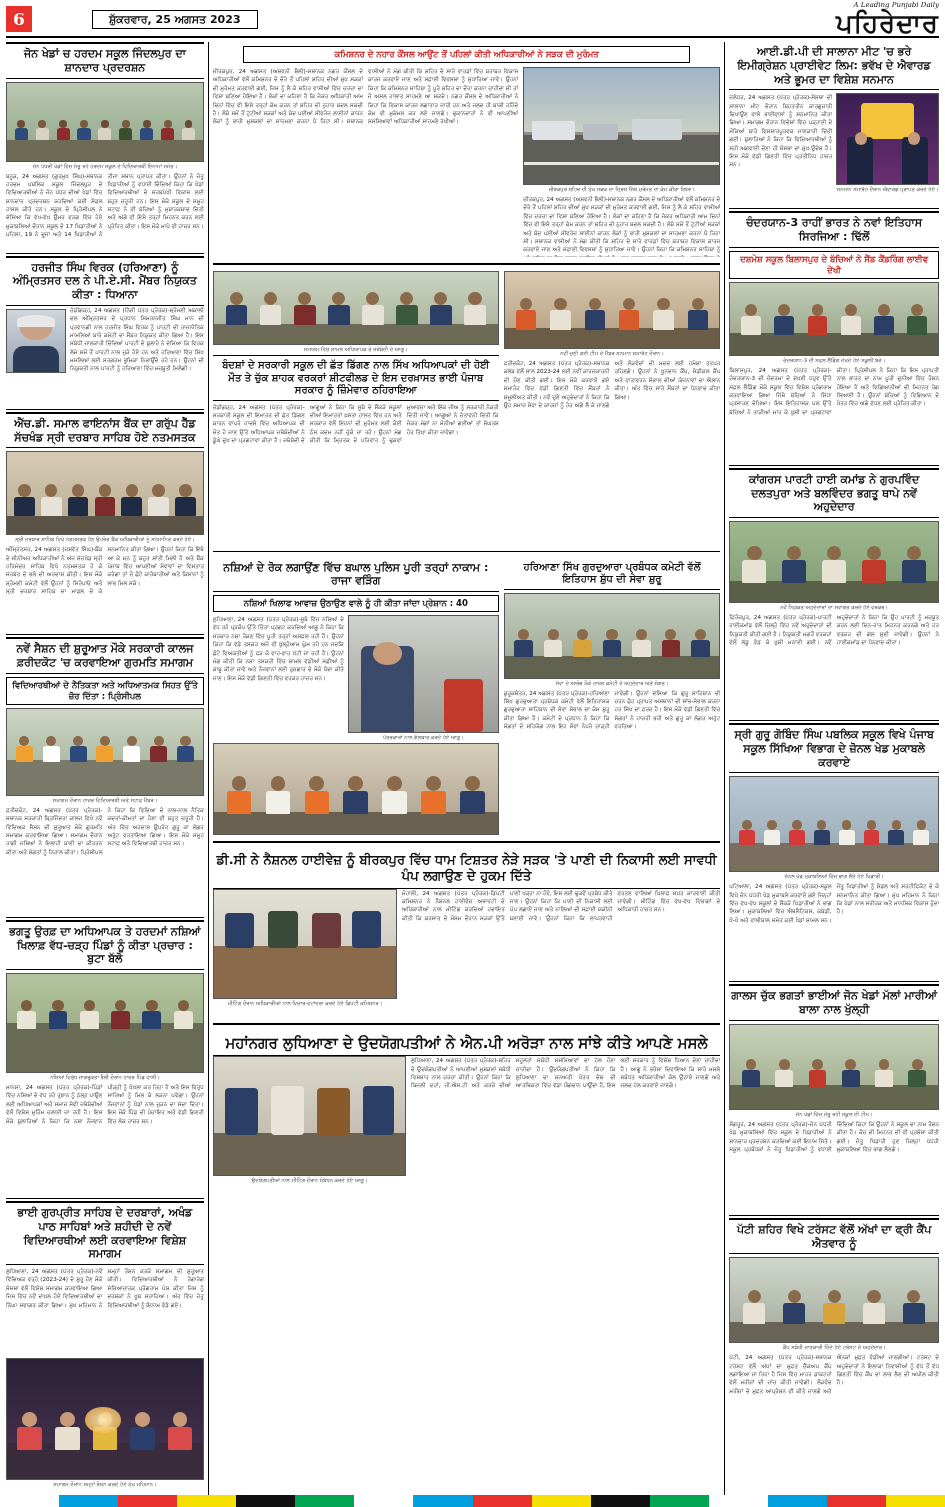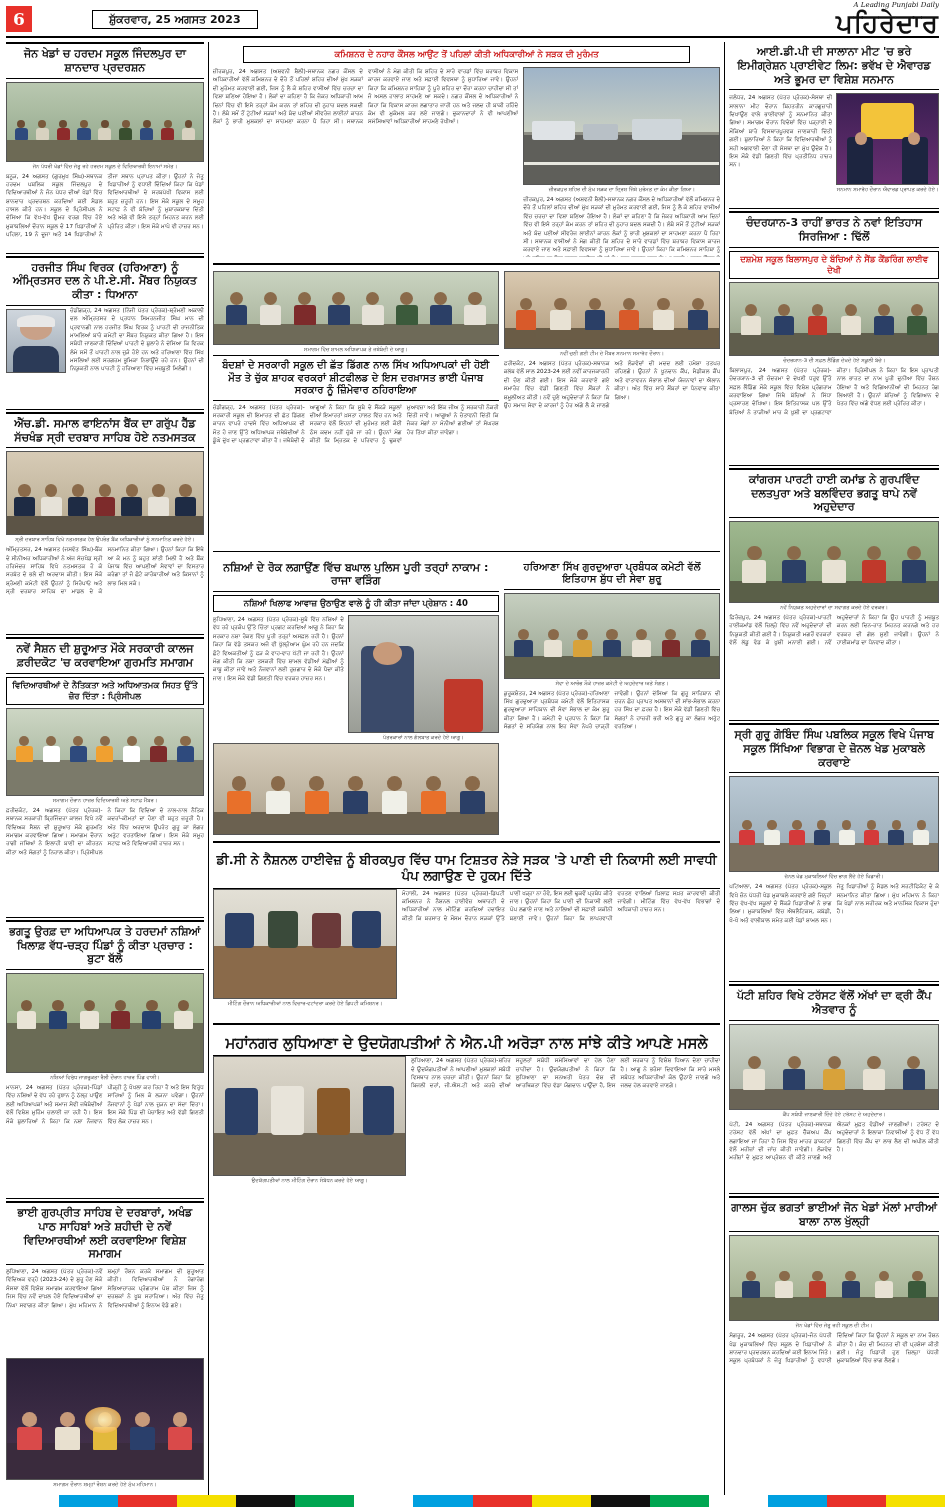--- a/index.html
+++ b/index.html
@@ -693,20 +693,56 @@
                 <div class="head" style="background:#8a6a4a"></div>
                 <div class="body" style="background:#f0f0e8"></div>
               </div>
           </div>
         </div>
         <div class="cap">ਜ਼ੋਨਲ ਖੇਡ ਮੁਕਾਬਲਿਆਂ ਵਿੱਚ ਭਾਗ ਲੈਂਦੇ ਹੋਏ ਖਿਡਾਰੀ।</div>
         <div class="body-text cols2" style="height:96px">ਪਟਿਆਲਾ, 24 ਅਗਸਤ (ਪੱਤਰ ਪ੍ਰੇਰਕ)-ਸਕੂਲ ਵਿਖੇ ਜ਼ੋਨ ਪੱਧਰੀ ਖੇਡ ਮੁਕਾਬਲੇ ਕਰਵਾਏ ਗਏ ਜਿਨ੍ਹਾਂ ਵਿੱਚ ਵੱਖ-ਵੱਖ ਸਕੂਲਾਂ ਦੇ ਸੈਂਕੜੇ ਖਿਡਾਰੀਆਂ ਨੇ ਭਾਗ ਲਿਆ। ਮੁਕਾਬਲਿਆਂ ਵਿੱਚ ਐਥਲੈਟਿਕਸ, ਕਬੱਡੀ, ਖੋ-ਖੋ ਅਤੇ ਵਾਲੀਬਾਲ ਸਮੇਤ ਕਈ ਖੇਡਾਂ ਸ਼ਾਮਲ ਸਨ। ਜੇਤੂ ਖਿਡਾਰੀਆਂ ਨੂੰ ਮੈਡਲ ਅਤੇ ਸਰਟੀਫਿਕੇਟ ਦੇ ਕੇ ਸਨਮਾਨਿਤ ਕੀਤਾ ਗਿਆ। ਮੁੱਖ ਮਹਿਮਾਨ ਨੇ ਕਿਹਾ ਕਿ ਖੇਡਾਂ ਨਾਲ ਸਰੀਰਕ ਅਤੇ ਮਾਨਸਿਕ ਵਿਕਾਸ ਹੁੰਦਾ ਹੈ।</div>
       </div>
 
       <div class="blockwrap">
+        <div class="headline">ਗਾਲਸ ਚੁੱਕ ਭਗਤਾਂ ਭਾਈਆਂ ਜੋਨ ਖੇਡਾਂ ਮੱਲਾਂ ਮਾਰੀਆਂ ਬਾਲਾ ਨਾਲ ਖੁੱਲ੍ਹੀ</div>
+        <div class="photo" style="height:86px;margin-top:3px">
+          <div class="sky" style="background:linear-gradient(#c7d2b8,#9aa788)"></div>
+          <div class="ground" style="height:28%;background:#64664f"></div>
+          <div class="row" style="bottom:26%;">
+            <div class="fig" style="width:9%">
+                <div class="head" style="background:#8a6a4a"></div>
+                <div class="body" style="background:#2b3f66"></div>
+              </div>
+            <div class="fig" style="width:9%">
+                <div class="head" style="background:#8a6a4a"></div>
+                <div class="body" style="background:#e8e2d4"></div>
+              </div>
+            <div class="fig" style="width:9%">
+                <div class="head" style="background:#8a6a4a"></div>
+                <div class="body" style="background:#c0392b"></div>
+              </div>
+            <div class="fig" style="width:9%">
+                <div class="head" style="background:#8a6a4a"></div>
+                <div class="body" style="background:#2b3f66"></div>
+              </div>
+            <div class="fig" style="width:9%">
+                <div class="head" style="background:#8a6a4a"></div>
+                <div class="body" style="background:#e8e2d4"></div>
+              </div>
+            <div class="fig" style="width:9%">
+                <div class="head" style="background:#8a6a4a"></div>
+                <div class="body" style="background:#3b5a3b"></div>
+              </div>
+          </div>
+        </div>
+        <div class="cap">ਜੋਨ ਖੇਡਾਂ ਵਿੱਚ ਜੇਤੂ ਰਹੀ ਸਕੂਲ ਦੀ ਟੀਮ।</div>
+        <div class="body-text cols2" style="height:92px">ਸੰਗਰੂਰ, 24 ਅਗਸਤ (ਪੱਤਰ ਪ੍ਰੇਰਕ)-ਜੋਨ ਪੱਧਰੀ ਖੇਡ ਮੁਕਾਬਲਿਆਂ ਵਿੱਚ ਸਕੂਲ ਦੇ ਖਿਡਾਰੀਆਂ ਨੇ ਸ਼ਾਨਦਾਰ ਪ੍ਰਦਰਸ਼ਨ ਕਰਦਿਆਂ ਕਈ ਇਨਾਮ ਜਿੱਤੇ। ਸਕੂਲ ਪ੍ਰਬੰਧਕਾਂ ਨੇ ਜੇਤੂ ਖਿਡਾਰੀਆਂ ਨੂੰ ਵਧਾਈ ਦਿੰਦਿਆਂ ਕਿਹਾ ਕਿ ਉਹਨਾਂ ਨੇ ਸਕੂਲ ਦਾ ਨਾਮ ਰੌਸ਼ਨ ਕੀਤਾ ਹੈ। ਕੋਚ ਦੀ ਮਿਹਨਤ ਦੀ ਵੀ ਪ੍ਰਸ਼ੰਸਾ ਕੀਤੀ ਗਈ। ਜੇਤੂ ਖਿਡਾਰੀ ਹੁਣ ਜ਼ਿਲ੍ਹਾ ਪੱਧਰੀ ਮੁਕਾਬਲਿਆਂ ਵਿੱਚ ਭਾਗ ਲੈਣਗੇ।</div>
+      </div>
+
+      <div class="blockwrap">
         <div class="headline">ਪੱਟੀ ਸ਼ਹਿਰ ਵਿਖੇ ਟਰੱਸਟ ਵੱਲੋਂ ਅੱਖਾਂ ਦਾ ਫ੍ਰੀ ਕੈਂਪ ਐਤਵਾਰ ਨੂੰ</div>
         <div class="photo" style="height:86px;margin-top:3px">
           <div class="sky" style="background:linear-gradient(#cfd6cb,#a3aa9c)"></div>
           <div class="ground" style="height:24%;background:#6a6456"></div>
           <div class="row" style="bottom:22%;">
             <div class="fig" style="width:11%">
                 <div class="head" style="background:#8a6a4a"></div>
                 <div class="body" style="background:#e8e2d4"></div>
               </div>
             <div class="fig" style="width:11%">
@@ -722,56 +758,20 @@
                 <div class="body" style="background:#e8e2d4"></div>
               </div>
             <div class="fig" style="width:11%">
                 <div class="head" style="background:#8a6a4a"></div>
                 <div class="body" style="background:#2b3f66"></div>
               </div>
           </div>
         </div>
         <div class="cap">ਕੈਂਪ ਸਬੰਧੀ ਜਾਣਕਾਰੀ ਦਿੰਦੇ ਹੋਏ ਟਰੱਸਟ ਦੇ ਅਹੁਦੇਦਾਰ।</div>
         <div class="body-text cols2" style="height:70px">ਪੱਟੀ, 24 ਅਗਸਤ (ਪੱਤਰ ਪ੍ਰੇਰਕ)-ਸਥਾਨਕ ਟਰੱਸਟ ਵੱਲੋਂ ਅੱਖਾਂ ਦਾ ਮੁਫ਼ਤ ਚੈੱਕਅਪ ਕੈਂਪ ਲਗਾਇਆ ਜਾ ਰਿਹਾ ਹੈ ਜਿਸ ਵਿੱਚ ਮਾਹਰ ਡਾਕਟਰਾਂ ਵੱਲੋਂ ਮਰੀਜ਼ਾਂ ਦੀ ਜਾਂਚ ਕੀਤੀ ਜਾਵੇਗੀ। ਲੋੜਵੰਦ ਮਰੀਜ਼ਾਂ ਦੇ ਮੁਫ਼ਤ ਆਪ੍ਰੇਸ਼ਨ ਵੀ ਕੀਤੇ ਜਾਣਗੇ ਅਤੇ ਐਨਕਾਂ ਮੁਫ਼ਤ ਵੰਡੀਆਂ ਜਾਣਗੀਆਂ। ਟਰੱਸਟ ਦੇ ਅਹੁਦੇਦਾਰਾਂ ਨੇ ਇਲਾਕਾ ਨਿਵਾਸੀਆਂ ਨੂੰ ਵੱਧ ਤੋਂ ਵੱਧ ਗਿਣਤੀ ਵਿੱਚ ਕੈਂਪ ਦਾ ਲਾਭ ਲੈਣ ਦੀ ਅਪੀਲ ਕੀਤੀ ਹੈ।</div>
-      </div>
-
-      <div class="blockwrap">
-        <div class="headline">ਗਾਲਸ ਚੁੱਕ ਭਗਤਾਂ ਭਾਈਆਂ ਜੋਨ ਖੇਡਾਂ ਮੱਲਾਂ ਮਾਰੀਆਂ ਬਾਲਾ ਨਾਲ ਖੁੱਲ੍ਹੀ</div>
-        <div class="photo" style="height:86px;margin-top:3px">
-          <div class="sky" style="background:linear-gradient(#c7d2b8,#9aa788)"></div>
-          <div class="ground" style="height:28%;background:#64664f"></div>
-          <div class="row" style="bottom:26%;">
-            <div class="fig" style="width:9%">
-                <div class="head" style="background:#8a6a4a"></div>
-                <div class="body" style="background:#2b3f66"></div>
-              </div>
-            <div class="fig" style="width:9%">
-                <div class="head" style="background:#8a6a4a"></div>
-                <div class="body" style="background:#e8e2d4"></div>
-              </div>
-            <div class="fig" style="width:9%">
-                <div class="head" style="background:#8a6a4a"></div>
-                <div class="body" style="background:#c0392b"></div>
-              </div>
-            <div class="fig" style="width:9%">
-                <div class="head" style="background:#8a6a4a"></div>
-                <div class="body" style="background:#2b3f66"></div>
-              </div>
-            <div class="fig" style="width:9%">
-                <div class="head" style="background:#8a6a4a"></div>
-                <div class="body" style="background:#e8e2d4"></div>
-              </div>
-            <div class="fig" style="width:9%">
-                <div class="head" style="background:#8a6a4a"></div>
-                <div class="body" style="background:#3b5a3b"></div>
-              </div>
-          </div>
-        </div>
-        <div class="cap">ਜੋਨ ਖੇਡਾਂ ਵਿੱਚ ਜੇਤੂ ਰਹੀ ਸਕੂਲ ਦੀ ਟੀਮ।</div>
-        <div class="body-text cols2" style="height:92px">ਸੰਗਰੂਰ, 24 ਅਗਸਤ (ਪੱਤਰ ਪ੍ਰੇਰਕ)-ਜੋਨ ਪੱਧਰੀ ਖੇਡ ਮੁਕਾਬਲਿਆਂ ਵਿੱਚ ਸਕੂਲ ਦੇ ਖਿਡਾਰੀਆਂ ਨੇ ਸ਼ਾਨਦਾਰ ਪ੍ਰਦਰਸ਼ਨ ਕਰਦਿਆਂ ਕਈ ਇਨਾਮ ਜਿੱਤੇ। ਸਕੂਲ ਪ੍ਰਬੰਧਕਾਂ ਨੇ ਜੇਤੂ ਖਿਡਾਰੀਆਂ ਨੂੰ ਵਧਾਈ ਦਿੰਦਿਆਂ ਕਿਹਾ ਕਿ ਉਹਨਾਂ ਨੇ ਸਕੂਲ ਦਾ ਨਾਮ ਰੌਸ਼ਨ ਕੀਤਾ ਹੈ। ਕੋਚ ਦੀ ਮਿਹਨਤ ਦੀ ਵੀ ਪ੍ਰਸ਼ੰਸਾ ਕੀਤੀ ਗਈ। ਜੇਤੂ ਖਿਡਾਰੀ ਹੁਣ ਜ਼ਿਲ੍ਹਾ ਪੱਧਰੀ ਮੁਕਾਬਲਿਆਂ ਵਿੱਚ ਭਾਗ ਲੈਣਗੇ।</div>
       </div>
 
     </div>
   </div>
 
   <div class="colorbar">
     <div class="seg" style="background:#ffffff"></div>
     <div class="seg" style="background:#00a0e0"></div>
     <div class="seg" style="background:#e8312a"></div>
     <div class="seg" style="background:#f5e000"></div>

